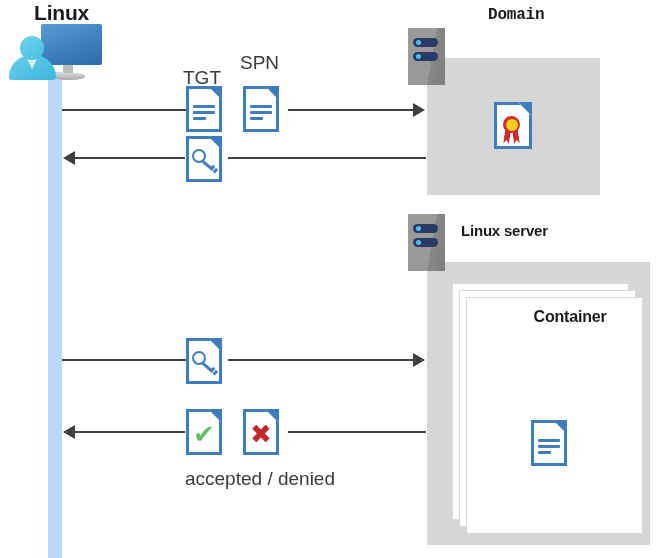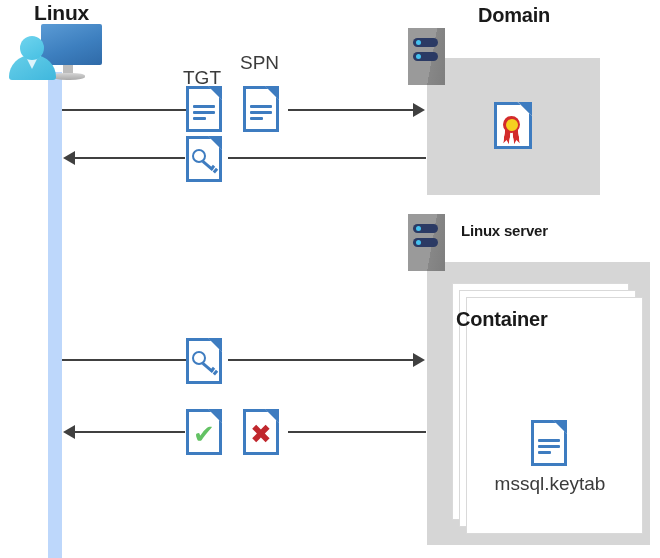--- a/index.html
+++ b/index.html
@@ -30,34 +30,35 @@
   .label-reg {
     font-weight: normal;
     color: #3b3b3b;
   }
 
   #client-title {
     left: 34px; top: 1px;
     font-size: 21px;
   }
   #dc-title {
-    left: 478px; top: 2px;
-    font-size: 20px;
+    left: 488px; top: 2px;
+    font-size: 16px;
     line-height: 26px;
     width: 160px;
+    font-family: Liberation Mono, monospace;
   }
   #linux-title {
     left: 461px; top: 222px;
     font-size: 15px;
   }
   #container-title {
-    left: 456px; top: 308px;
+    left: 485px; top: 308px;
     width: 170px;
-    text-align: left;
-    font-size: 20px;
+    text-align: center;
+    font-size: 16px;
   }
   #tgt-label {
     left: 183px; top: 52px;
     font-size: 19px;
     margin-top: 15px;
   }
   #spn-label {
     left: 240px; top: 52px;
     font-size: 19px;
   }
@@ -417,21 +418,20 @@
 
   <div class="doc" id="doc-keytab">
     <div class="doc-page"></div>
     <div class="doc-fold"></div>
     <div class="doc-lines">
       <i></i>
         <i></i>
         <i class="short"></i>
     </div>
   </div>
-  <div class="abs label-reg" id="keytab-label">mssql.keytab</div>
 
   <div class="doc" id="doc-cert">
     <div class="doc-page"></div>
     <div class="doc-fold"></div>
     <div class="seal-ribbon-l"></div>
     <div class="seal-ribbon-r"></div>
     <div class="seal-outer">
       <div class="seal-inner"></div>
     </div>
   </div>
@@ -502,14 +502,15 @@
     <div class="doc-fold"></div>
     <div class="glyph-check">✔</div>
   </div>
 
   <div class="doc" id="doc-deny">
     <div class="doc-page"></div>
     <div class="doc-fold"></div>
     <div class="glyph-cross">✖</div>
   </div>
 
+  <div class="abs label-reg" id="accepted-denied-label">accepted / denied</div>
 
 </div>
 
 </body></html>

